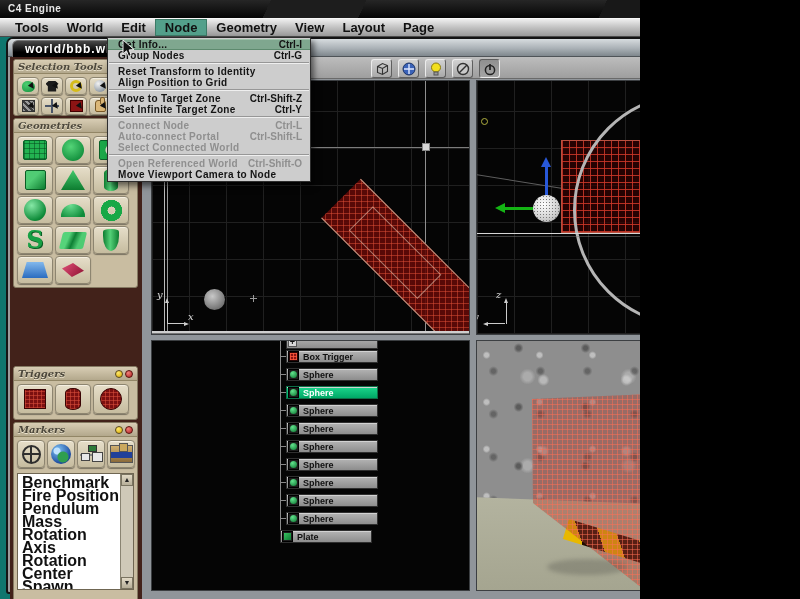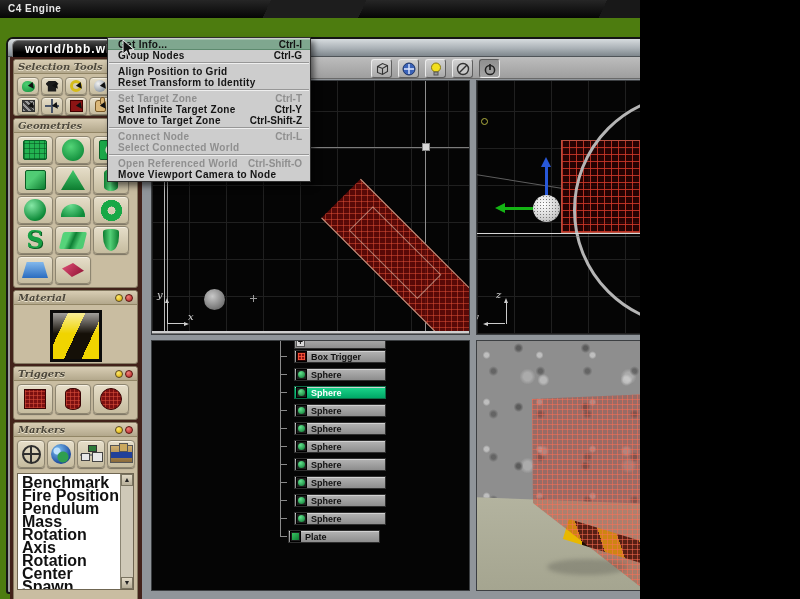--- a/index.html
+++ b/index.html
@@ -1,18 +1,18 @@
 <!DOCTYPE html>
 <html><head>
 <meta charset="utf-8">
 <style>
   * { margin:0; padding:0; box-sizing:border-box; }
   html,body { background:#000; }
   body { font-family:"Liberation Sans", sans-serif; }
-  #screen { position:relative; width:640px; height:599px; background:#4d7c0f; overflow:hidden; }
+  #screen { position:relative; width:640px; height:599px; background:#0f766e; overflow:hidden; }
 
   
   .os-bar { position:absolute; left:0; top:0; width:800px; height:18px;
     background:linear-gradient(#262626,#050505);
     overflow:hidden; }
   .os-bar::before { content:""; position:absolute; left:180px; top:-10px; width:300px; height:40px;
     background:linear-gradient(115deg, transparent 30%, #1d1d1d 30%, #1d1d1d 60%, transparent 60%); }
   .os-bar::after { content:""; position:absolute; left:560px; top:-10px; width:240px; height:40px;
     background:linear-gradient(115deg, transparent 20%, #181818 20%, #181818 70%, transparent 70%); }
   .os-title { position:absolute; left:8px; top:3px; color:#e8e8e8; font-size:10px; font-weight:bold; letter-spacing:.5px; z-index:2; }
@@ -181,21 +181,21 @@
   .drow.hl { background:#7fa78f; box-shadow:inset 0 1px 0 #9fc3ab, inset 0 -1px 0 #5d8a6e; }
   .dsep { height:5px; margin:0 1px; background:linear-gradient(transparent 1px, #979797 1px, #979797 2px, #efefef 2px, #efefef 3px, transparent 3px); }
 
   
   .cursor { position:absolute; z-index:60; }
 
   
   .trunk { position:absolute; background:#8a8a8a; width:1px; }
   .stub { position:absolute; background:#8a8a8a; height:1px; width:7px; }
   .tnode { position:absolute; width:92px; height:13px; display:flex; align-items:center;
-    background:linear-gradient(#b4b4b4,#8d8d8d); border:1px solid #2f2f2f; box-shadow:inset 0 1px 0 #d2d2d2;margin-left:8px; }
+    background:linear-gradient(#b4b4b4,#8d8d8d); border:1px solid #2f2f2f; box-shadow:inset 0 1px 0 #d2d2d2; }
   .tnode .nlabel { font-size:9px; font-weight:bold; color:#101010; padding-left:4px; white-space:nowrap; }
   .tnode.selected { background:linear-gradient(#1bd68c,#00a866); border-color:#0b6e46; }
   .tnode.selected .nlabel { color:#fff; }
   .nicon { width:11px; height:11px; margin-left:1px; background:#1d1d1d; border:1px solid #000; position:relative; flex:none; }
   .nicon::before { content:""; position:absolute; inset:1px; }
   .nicon.n-sphere::before { border-radius:50%; background:radial-gradient(circle at 35% 30%, #62e38e, #0b742f); }
   .nicon.n-plate::before { background:linear-gradient(135deg,#39c262,#0d7c32); }
   .nicon.n-box-trigger { background:#2a0404; }
   .nicon.n-box-trigger::before { background-color:#8c1212;
     background-image:repeating-linear-gradient(0deg,rgba(255,90,60,.8) 0 1px,transparent 1px 3px),
@@ -270,20 +270,30 @@
 </style>
 </head>
 <body>
 
 <div id="screen">
 
   <div class="os-bar">
     <span class="os-title">C4 Engine</span>
   </div>
 
+  <div class="menubar" id="menubar">
+      <div class="menu-item">Tools</div>
+      <div class="menu-item">World</div>
+      <div class="menu-item">Edit</div>
+      <div class="menu-item active">Node</div>
+      <div class="menu-item">Geometry</div>
+      <div class="menu-item">View</div>
+      <div class="menu-item">Layout</div>
+      <div class="menu-item">Page</div>
+    </div>
 
   <div class="window">
     <div class="titlebar">
       <div class="wtab">world/bbb.wld</div>
       <div class="close-btn">✕</div>
     </div>
 
     <div class="sidebar">
 
       <div class="panel" style="top:2px; height:57px;">
@@ -367,31 +377,20 @@
             </div>
             <div class="tbtn">
               <span class="ic gi-water"></span>
             </div>
             <div class="tbtn">
               <span class="ic gi-decal"></span>
             </div>
           </div>
       </div>
 
-      <div class="panel" style="top:233px; height:74px;">
-        <div class="panel-title">
-          <span>Material</span>
-          <span class="spacer"></span>
-          <span class="dot min"></span>
-          <span class="dot close"></span>
-        </div>
-        <div class="swatch-wrap">
-          <div class="swatch"></div>
-        </div>
-      </div>
 
       <div class="panel" style="top:309px; height:54px;">
         <div class="panel-title">
           <span>Triggers</span>
           <span class="spacer"></span>
           <span class="dot min"></span>
           <span class="dot close"></span>
         </div>
         <div class="tool-grid trig-tools" id="trigTools">
             <div class="tbtn">
@@ -610,46 +609,46 @@
       <div class="drow hl">
         <span class="dlabel">Get Info...</span>
         <span class="dshort">Ctrl-I</span>
       </div>
       <div class="drow">
         <span class="dlabel">Group Nodes</span>
         <span class="dshort">Ctrl-G</span>
       </div>
       <div class="dsep"></div>
       <div class="drow">
+        <span class="dlabel">Reset Transform to Identity</span>
+        <span class="dshort"></span>
+      </div>
+      <div class="drow">
         <span class="dlabel">Align Position to Grid</span>
         <span class="dshort"></span>
       </div>
+      <div class="dsep"></div>
       <div class="drow">
-        <span class="dlabel">Reset Transform to Identity</span>
-        <span class="dshort"></span>
-      </div>
-      <div class="dsep"></div>
-      <div class="drow disabled">
-        <span class="dlabel">Set Target Zone</span>
-        <span class="dshort">Ctrl-T</span>
+        <span class="dlabel">Move to Target Zone</span>
+        <span class="dshort">Ctrl-Shift-Z</span>
       </div>
       <div class="drow">
         <span class="dlabel">Set Infinite Target Zone</span>
         <span class="dshort">Ctrl-Y</span>
-      </div>
-      <div class="drow">
-        <span class="dlabel">Move to Target Zone</span>
-        <span class="dshort">Ctrl-Shift-Z</span>
       </div>
       <div class="dsep"></div>
       <div class="drow disabled">
         <span class="dlabel">Connect Node</span>
         <span class="dshort">Ctrl-L</span>
       </div>
       <div class="drow disabled">
+        <span class="dlabel">Auto-connect Portal</span>
+        <span class="dshort">Ctrl-Shift-L</span>
+      </div>
+      <div class="drow disabled">
         <span class="dlabel">Select Connected World</span>
         <span class="dshort"></span>
       </div>
       <div class="dsep"></div>
       <div class="drow disabled">
         <span class="dlabel">Open Referenced World</span>
         <span class="dshort">Ctrl-Shift-O</span>
       </div>
       <div class="drow">
         <span class="dlabel">Move Viewport Camera to Node</span>

